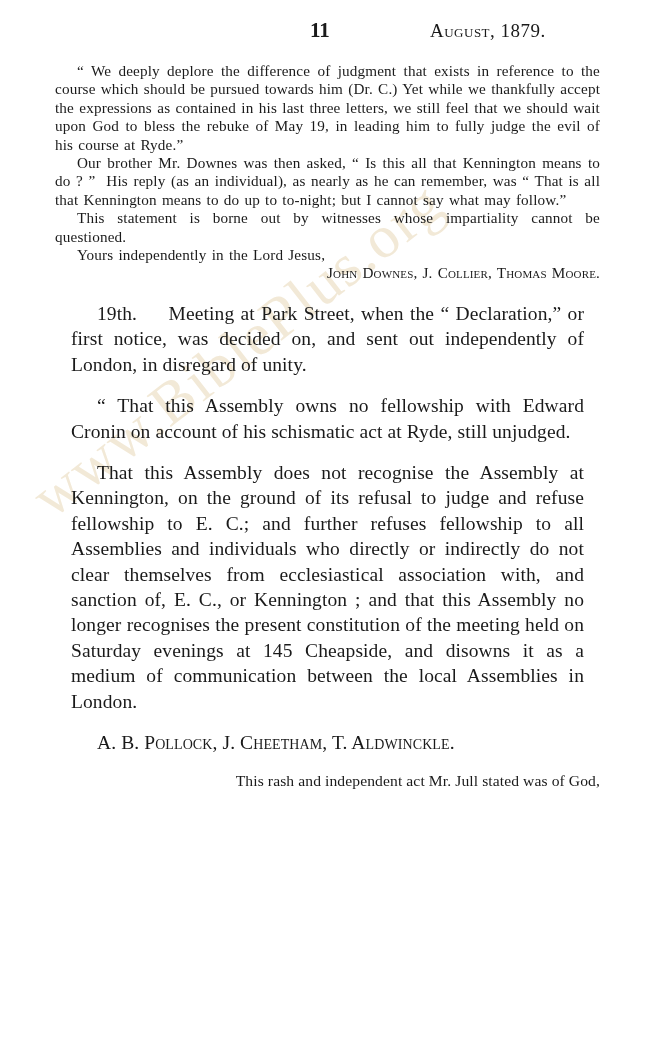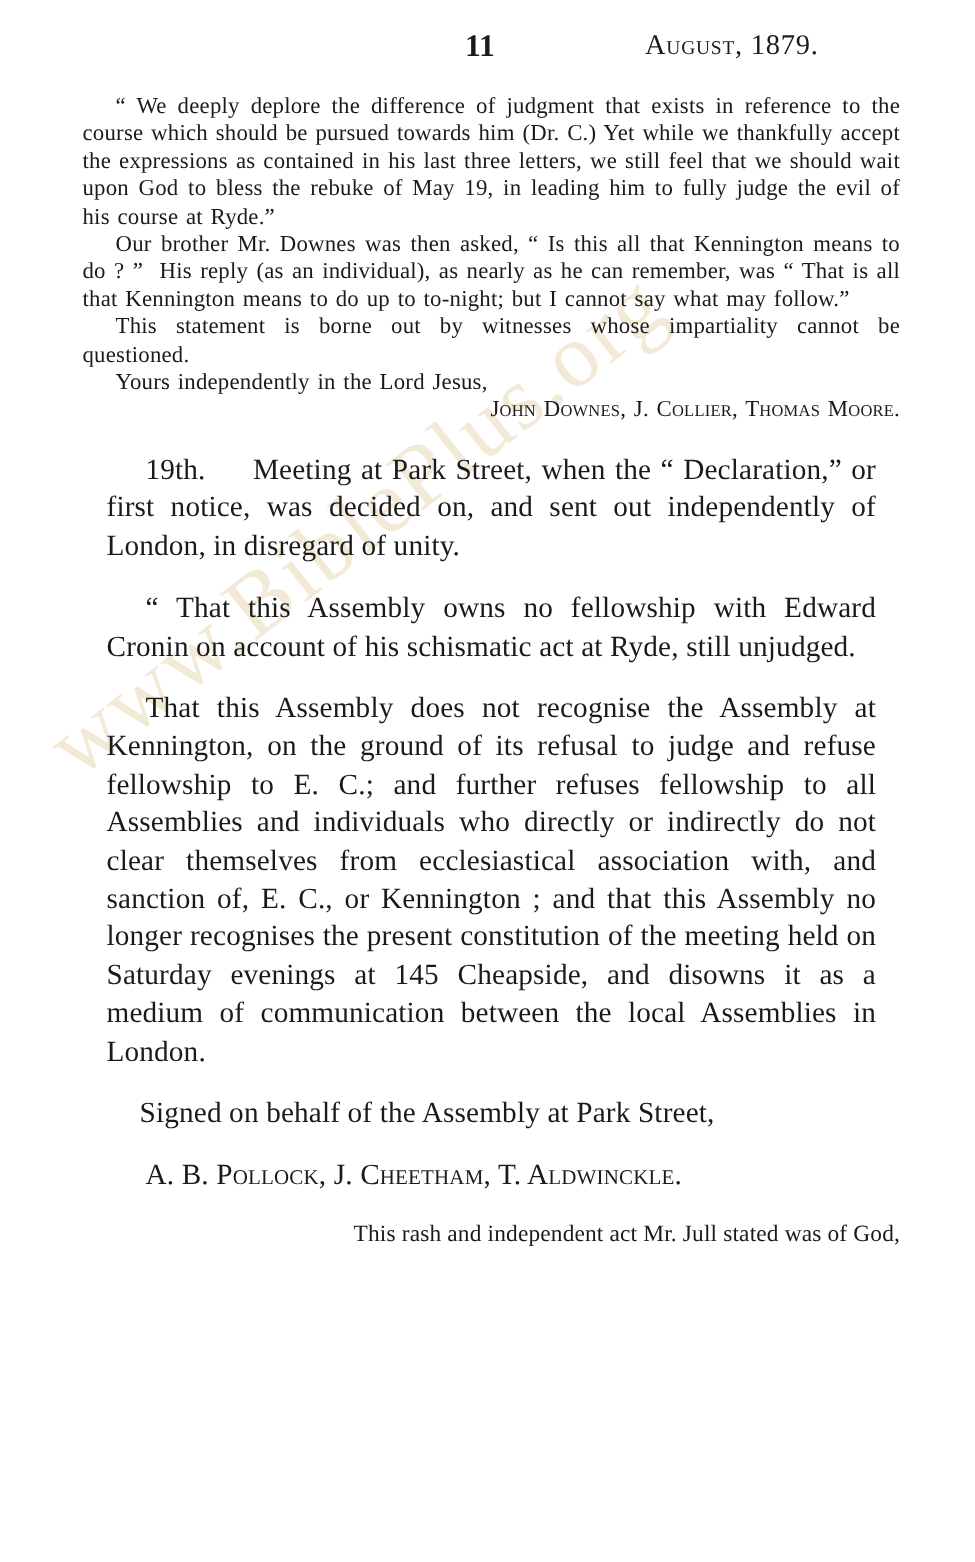--- a/index.html
+++ b/index.html
@@ -167,20 +167,19 @@
       <p>Our brother Mr. Downes was then asked, “ Is this all that Kennington means to do ? ”&nbsp; His reply (<span class="ital">as an individual</span>), as nearly as he can remember, was “ That is all that Kennington means to do up to to-night; but I cannot say what may follow.”</p>
       <p>This statement is borne out by witnesses whose impartiality cannot be questioned.</p>
       <p class="sig-line">Yours independently in the Lord Jesus,</p>
       <p class="sig-line indent-left smallcaps">John Downes, J. Collier, Thomas Moore.</p>
     </div>
 
     <div class="large-block">
       <p>19th.&nbsp;&nbsp;&nbsp;&nbsp; Meeting at Park Street, when the “ Declaration,” or first notice, was decided on, and sent out <span class="ital">independently of London</span>, in disregard of unity.</p>
       <p>“ That this Assembly owns no fellowship with Edward Cronin on account of his schismatic act at Ryde, <span class="ital">still unjudged</span>.</p>
       <p>That this Assembly does not recognise the Assembly at Kennington, on the ground of its refusal to judge and refuse fellowship to E. C.; and further refuses fellowship to all Assemblies and individuals who directly or indirectly do not clear themselves from ecclesiastical association with, and sanction of, E. C., or Kennington ; and that this Assembly no longer recognises the present constitution of the meeting held on Saturday evenings at 145 Cheapside, and disowns it as a medium of communication between the local Assemblies in London.</p>
-      <p class="tight">Signed on behalf of the Assembly at Park Street,</p>
       <p class="signed-names">A. B. Pollock, J. Cheetham, T. Aldwinckle.</p>
     </div>
 
     <p class="footer-line">This rash and independent act Mr. Jull stated was of God,</p>
 
   </div>
 </div>
 
 </body></html>

